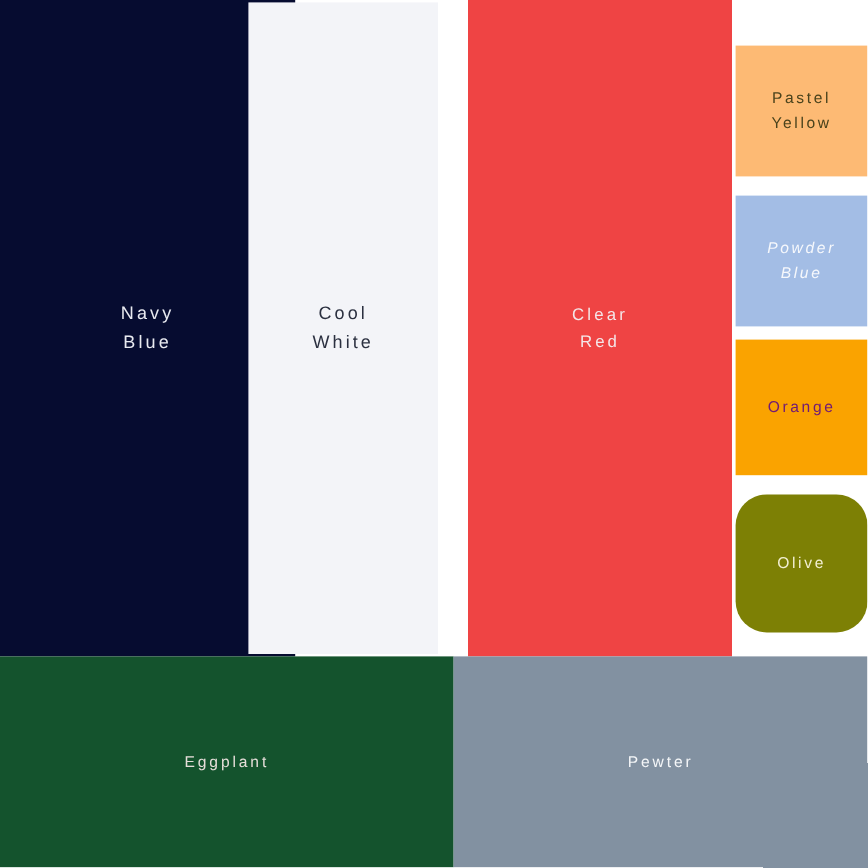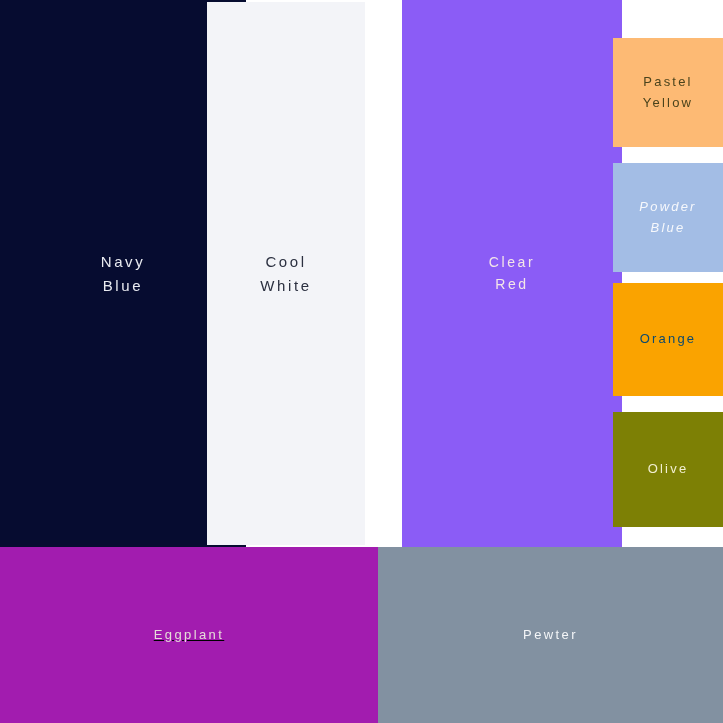--- a/index.html
+++ b/index.html
@@ -61,21 +61,21 @@
   #swatch-powder-blue {
     left: 613px; top: 163px;
     width: 110px; height: 109px; font-style: italic;
   }
   #swatch-orange {
     left: 613px; top: 283px;
     width: 110px; height: 113px;
   }
   #swatch-olive {
     left: 613px; top: 412px;
-    width: 110px; height: 115px;
+    width: 110px; height: 115px; border-radius: 26px;
   }
   #swatch-pastel-yellow .swatch-label,
   #swatch-powder-blue .swatch-label,
   #swatch-orange .swatch-label,
   #swatch-olive .swatch-label {
     font-size: 13px;
     letter-spacing: 2.2px;
   }
 
   
@@ -101,44 +101,44 @@
   <div class="swatch" id="swatch-navy-blue" style="background-color: rgb(6, 12, 48);">
     <span class="swatch-label" style="color: rgb(232, 234, 240);">Navy
 Blue</span>
   </div>
 
   <div class="swatch" id="swatch-cool-white" style="background-color: rgb(243, 244, 248);">
     <span class="swatch-label" style="color: rgb(43, 48, 64);">Cool
 White</span>
   </div>
 
-  <div class="swatch" id="swatch-clear-red" style="background-color: #8b5cf6; margin-left: 12px;">
+  <div class="swatch" id="swatch-clear-red" style="background-color: #ef4444;">
     <span class="swatch-label" style="color: rgb(244, 230, 232);">Clear
 Red</span>
   </div>
 
   <div class="swatch" id="swatch-pastel-yellow" style="background-color: #fdba74;">
     <span class="swatch-label" style="color: rgb(74, 67, 28);">Pastel
 Yellow</span>
   </div>
 
   <div class="swatch" id="swatch-powder-blue" style="background-color: rgb(163, 189, 229);">
     <span class="swatch-label" style="color: rgb(246, 248, 252);">Powder
 Blue</span>
   </div>
 
   <div class="swatch" id="swatch-orange" style="background-color: rgb(250, 163, 0);">
-    <span class="swatch-label" style="color: #0c4a6e;">Orange</span>
+    <span class="swatch-label" style="color: #701a75;">Orange</span>
   </div>
 
   <div class="swatch" id="swatch-olive" style="background-color: rgb(125, 128, 5);">
     <span class="swatch-label" style="color: rgb(242, 239, 210);">Olive</span>
   </div>
 
-  <div class="swatch" id="swatch-eggplant" style="background-color: #a21caf; text-decoration: underline;">
+  <div class="swatch" id="swatch-eggplant" style="background-color: #14532d;">
     <span class="swatch-label" style="color: rgb(230, 222, 217);">Eggplant</span>
   </div>
 
   <div class="swatch" id="swatch-pewter" style="background-color: rgb(130, 145, 161);">
     <span class="swatch-label" style="color: rgb(244, 246, 248);">Pewter</span>
   </div>
 
 </div>
 
 </body></html>

